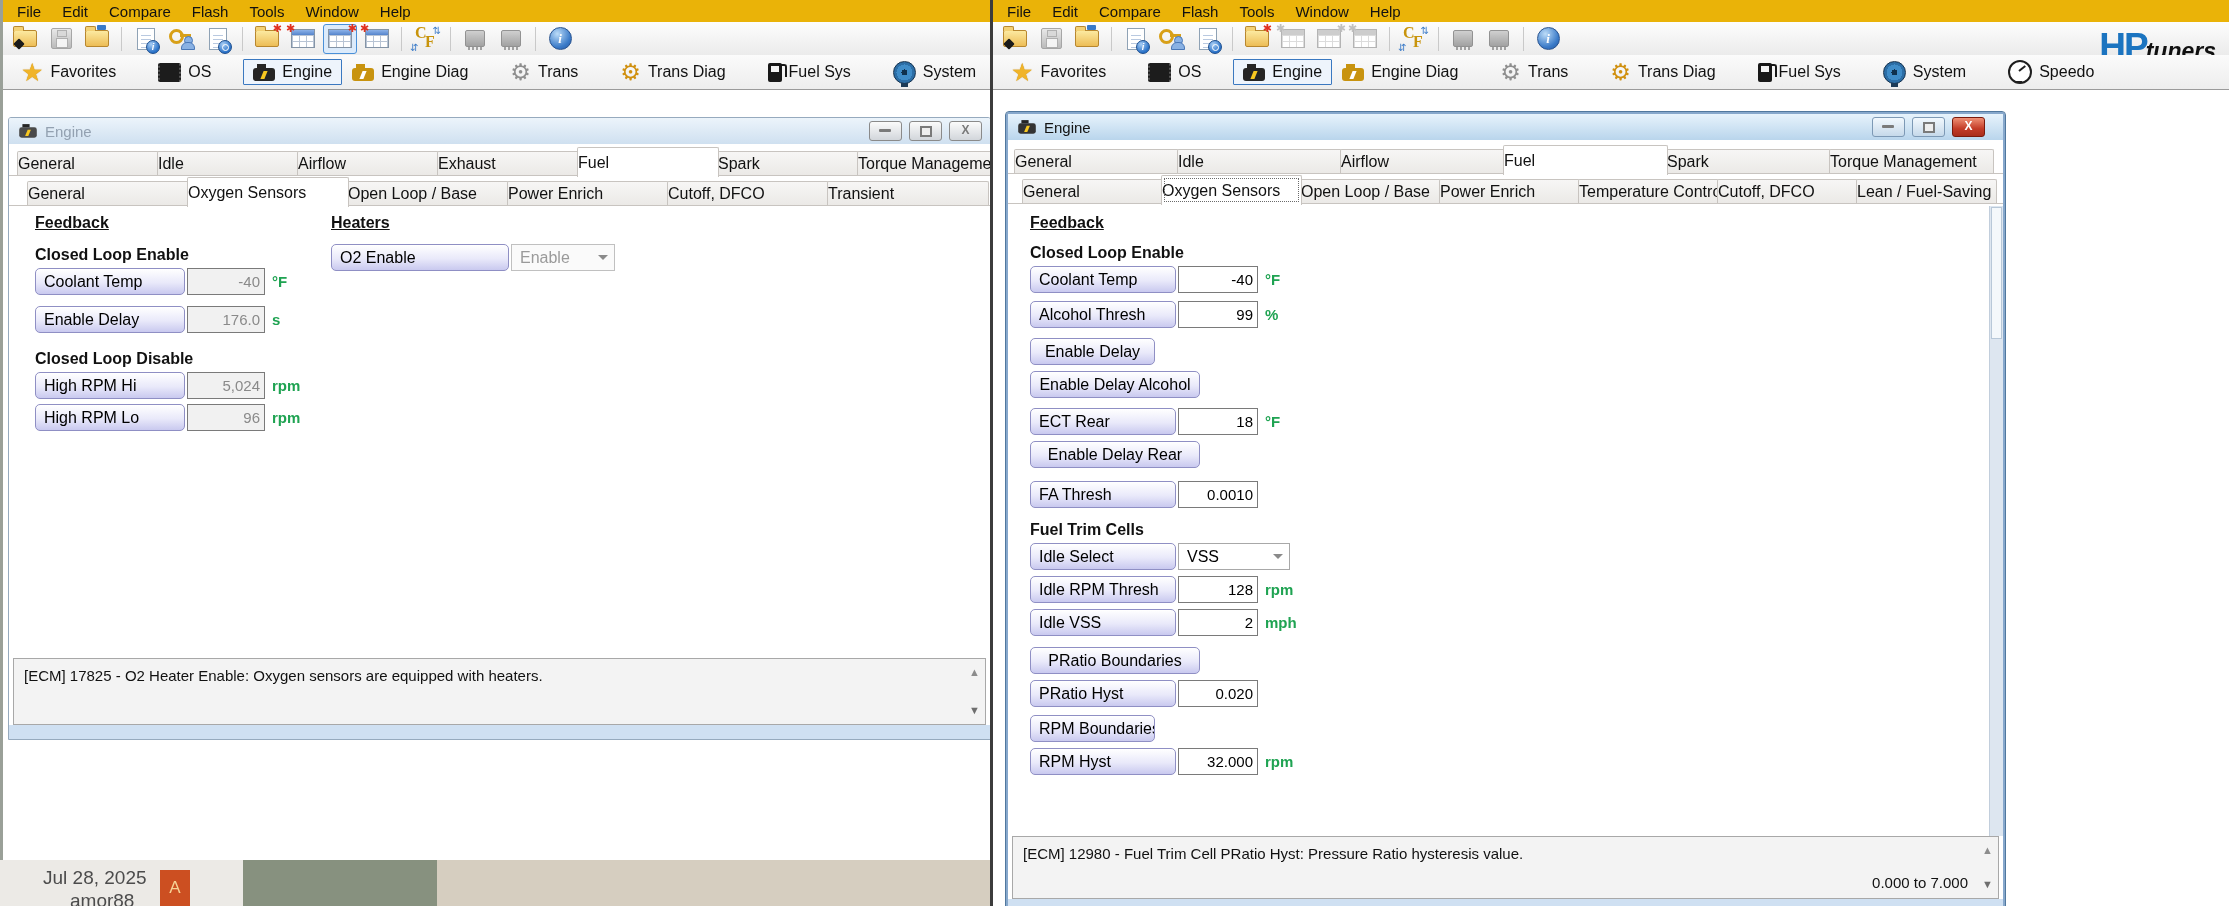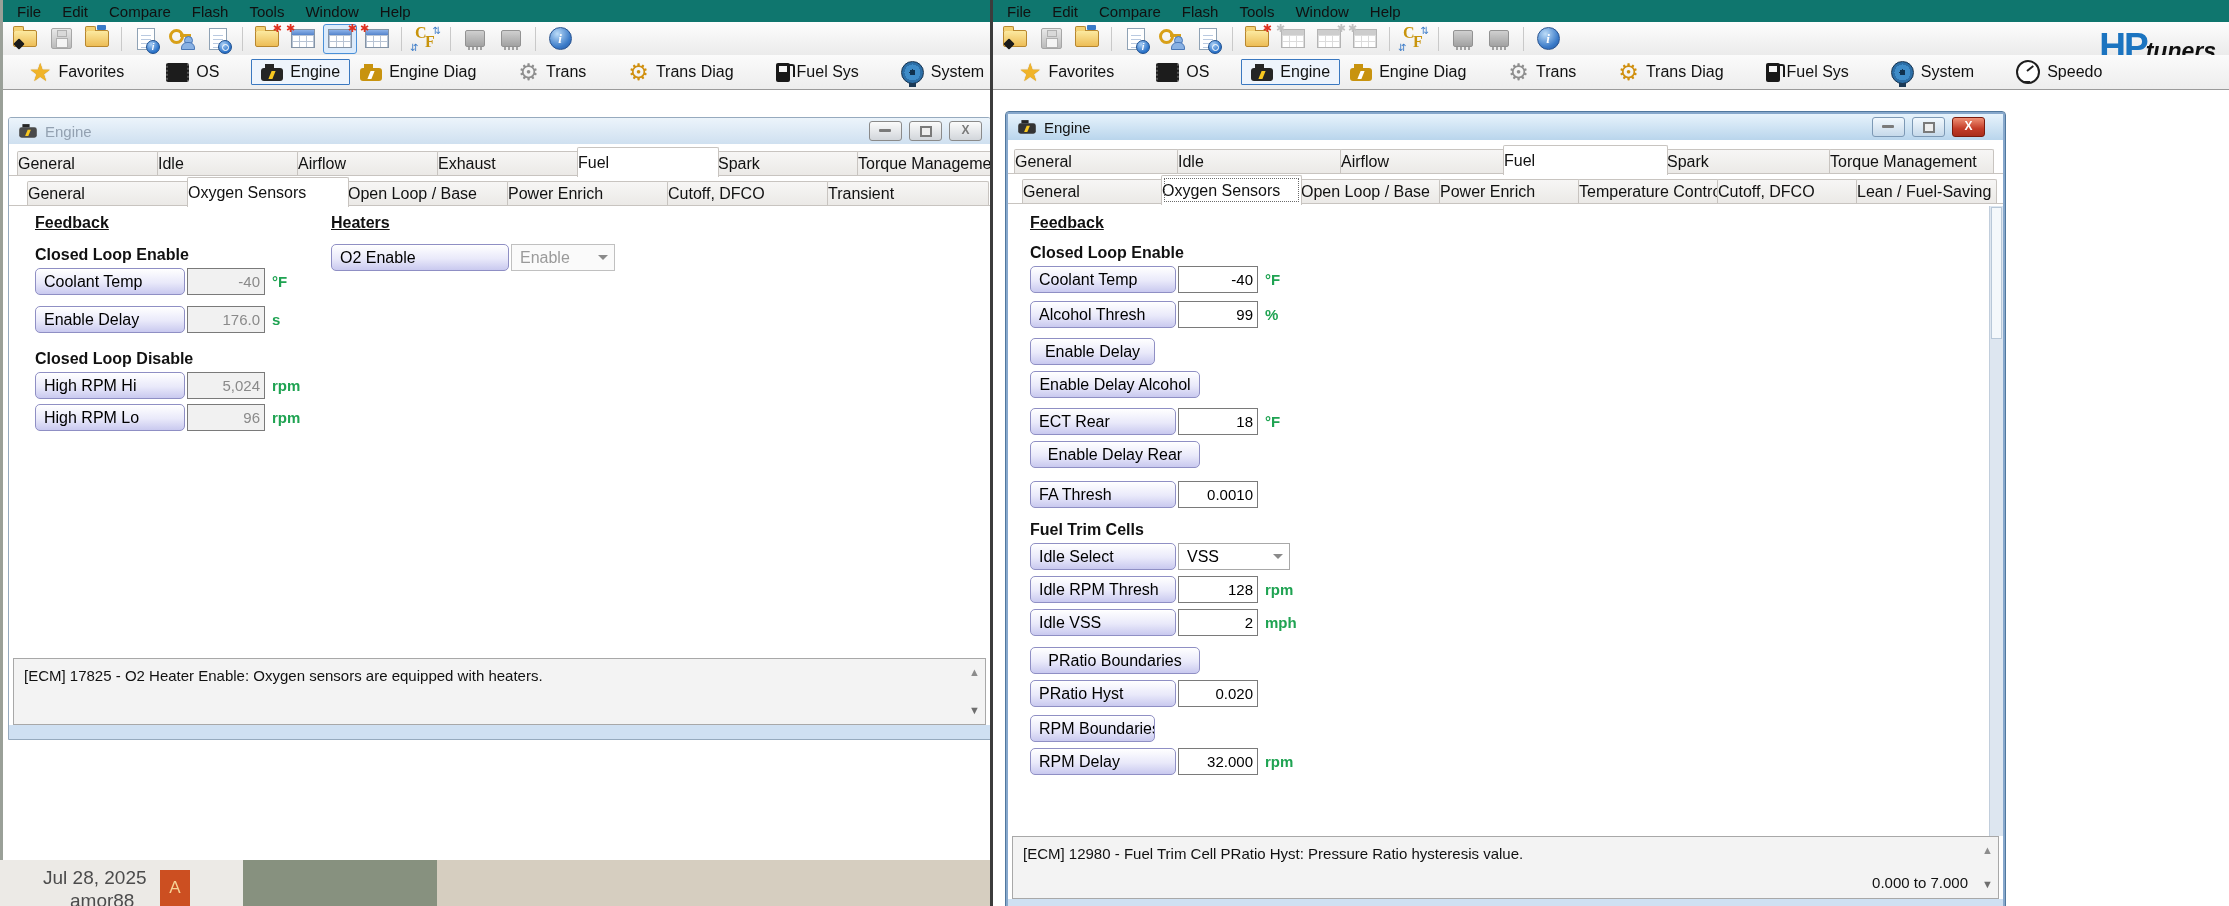--- a/index.html
+++ b/index.html
@@ -5,35 +5,35 @@
   html,body{margin:0;padding:0}
   body{width:2229px;height:906px;position:relative;overflow:hidden;background:#fff;
        font-family:"Liberation Sans",sans-serif;color:#111;-webkit-font-smoothing:antialiased}
   .abs{position:absolute}
 
   
   .appwin{position:absolute;top:0;background:#f0f0f0;overflow:hidden}
   #leftwin{left:0;width:990px;height:860px;border-left:3px solid #9aa098}
   #rightwin{left:990px;width:1239px;height:906px;border-left:3px solid #3c3c3c}
 
-  .menubar{position:absolute;top:0;left:0;right:0;height:22px;background:#0f766e;
+  .menubar{position:absolute;top:0;left:0;right:0;height:22px;background:#eab308;
            display:flex;align-items:center;padding-left:14px;gap:21px;font-size:15px}
   .menu-item{cursor:default;white-space:nowrap}
 
   .toolbar{position:absolute;top:22px;left:0;right:0;height:33px;
            background:linear-gradient(#fdfdfd,#ebebeb);border-bottom:1px solid #dcdcdc;
            display:flex;align-items:center;padding-left:6px;gap:4px}
   .tsep{width:1px;height:24px;background:#c9c9c9;margin:0 4px;flex:none}
   .tb{width:32px;height:28px;display:flex;align-items:center;justify-content:center;
       position:relative;flex:none;border-radius:3px}
   .tb.selbox{border:1px solid #4a90d8;background:#dcebfb}
 
   .navbar{position:absolute;top:55px;left:0;right:0;height:34px;
           background:linear-gradient(#fbfbfb,#ededed);border-bottom:1px solid #b8b8b8;
-          display:flex;align-items:center;padding-left:16px;font-size:16px}
+          display:flex;align-items:center;padding-left:8px;font-size:16px}
   .nav-item{display:flex;align-items:center;gap:7px;padding:3px 9px;white-space:nowrap;border:1px solid transparent}
   .nav-item.sel{border:1px solid #3a78c0;background:#eef4fc;border-radius:1px}
   .nav-gap{width:22px;flex:none}
 
   .mdi{position:absolute;top:89px;left:0;right:0;bottom:0;background:#fff;border-top:1px solid #9a9a9a}
 
   
   .folder{width:22px;height:15px;background:linear-gradient(#fce9a0,#edbd56);border:1px solid #b8872e;border-radius:2px;position:relative}
   .folder::before{content:"";position:absolute;top:-5px;left:-1px;width:9px;height:4px;background:#f3d175;border:1px solid #b8872e;border-bottom:none;border-radius:2px 2px 0 0}
   .folder.dot::after{content:"";position:absolute;left:1px;bottom:-2px;width:8px;height:8px;background:#1a1a1a;border-radius:1px;transform:rotate(45deg)}
@@ -604,21 +604,21 @@
       <button class="pbtn solo abs" style="left:22px;top:441px;width:170px">PRatio Boundaries</button>
 
       <div class="pr" style="left:22px;top:474px">
         <button class="pbtn" style="width:146px">PRatio Hyst</button>
         <span class="pval" style="width:70px">0.020</span>
       </div>
 
       <button class="pbtn solo abs" style="left:22px;top:509px;width:125px">RPM Boundaries</button>
 
       <div class="pr" style="left:22px;top:542px">
-        <button class="pbtn" style="width:146px">RPM Delay</button>
+        <button class="pbtn" style="width:146px">RPM Hyst</button>
         <span class="pval" style="width:70px">32.000</span>
         <span class="punit" style="color:#1fa352">rpm</span>
       </div>
 
       <div class="rsb">
           <span class="thumb"></span>
         </div>
     </div>
 
     <div class="statusbox" style="top:722px;height:45px">

